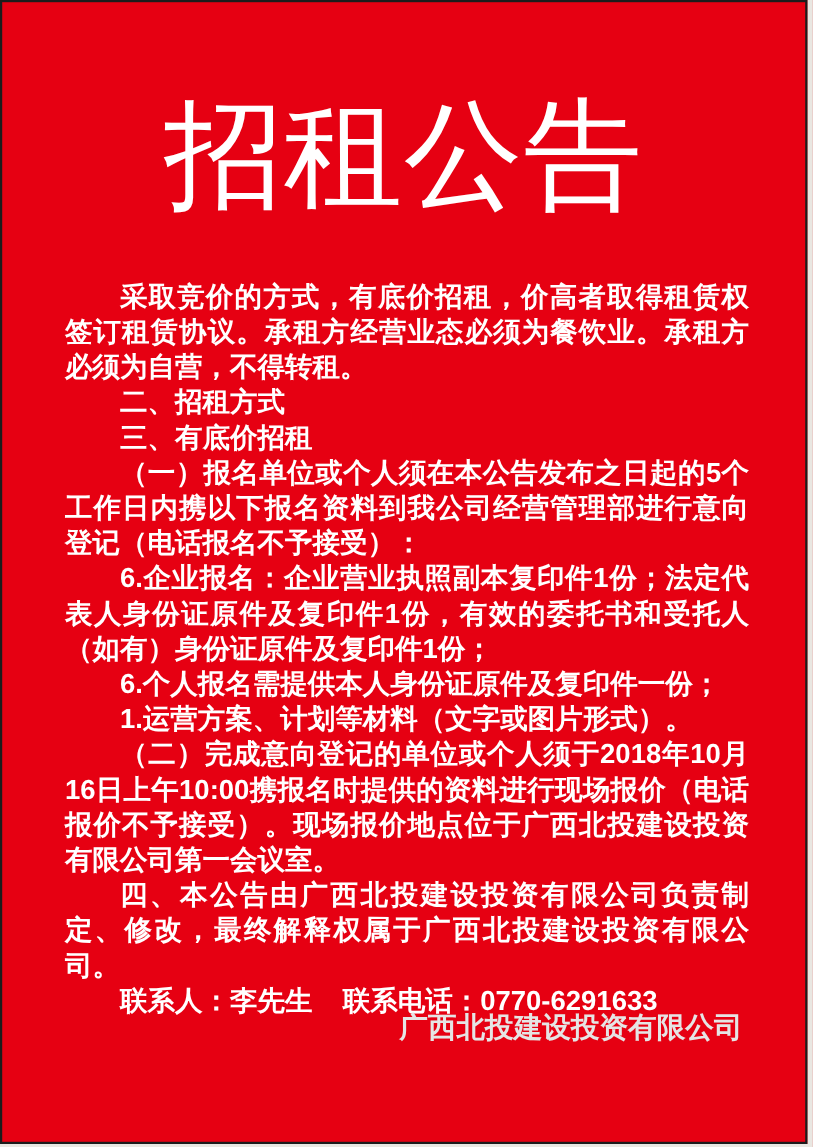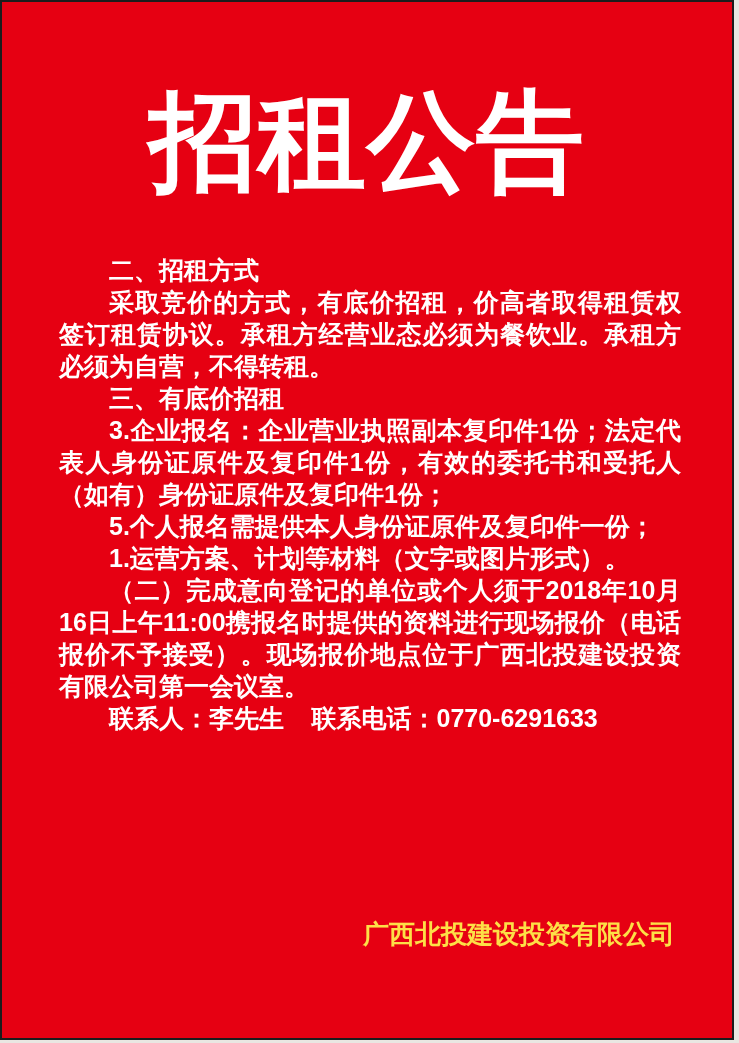--- a/index.html
+++ b/index.html
@@ -24,21 +24,21 @@
   }
   .title {
     position: absolute;
     top: 80px;
     left: 0;
     right: 0;
     margin: 0;
     text-align: center;
     color: #ffffff;
     font-family: "Liberation Serif", "DejaVu Serif", serif;
-    font-weight: bold;
+    font-weight: normal;
     font-size: 108px;
     line-height: 122px;
     letter-spacing: 1px;
   }
   .content {
     position: absolute;
     top: 252px;
     left: 57px;
     width: 622px;
     color: #ffffff;
@@ -54,42 +54,44 @@
   }
   .contact .phone-label {
     margin-left: 1.1em;
   }
   .signature {
     position: absolute;
     top: 916px;
     right: 57px;
     width: max-content;
     text-align: center;
-    color: #fde047;
+    color: #e5e5e5;
     font-family: "Liberation Sans", "DejaVu Sans", sans-serif;
     font-weight: bold;
     font-size: 26px;
     line-height: 33px;
   }
 </style>
 </head>
 <body>
 
 <div class="poster">
 
   <h1 class="title">招租公告</h1>
 
   <div class="content">
+    <p>采取竞价的方式，有底价招租，价高者取得租赁权签订租赁协议。承租方经营业态必须为餐饮业。承租方必须为自营，不得转租。</p>
     <p>二、招租方式</p>
-    <p>采取竞价的方式，有底价招租，价高者取得租赁权签订租赁协议。承租方经营业态必须为餐饮业。承租方必须为自营，不得转租。</p>
     <p>三、有底价招租</p>
-    <p>3.企业报名：企业营业执照副本复印件1份；法定代表人身份证原件及复印件1份，有效的委托书和受托人（如有）身份证原件及复印件1份；</p>
-    <p>5.个人报名需提供本人身份证原件及复印件一份；</p>
+    <p>（一）报名单位或个人须在本公告发布之日起的5个工作日内携以下报名资料到我公司经营管理部进行意向登记（电话报名不予接受）：</p>
+    <p>6.企业报名：企业营业执照副本复印件1份；法定代表人身份证原件及复印件1份，有效的委托书和受托人（如有）身份证原件及复印件1份；</p>
+    <p>6.个人报名需提供本人身份证原件及复印件一份；</p>
     <p>1.运营方案、计划等材料（文字或图片形式）。</p>
-    <p>（二）完成意向登记的单位或个人须于2018年10月16日上午11:00携报名时提供的资料进行现场报价（电话报价不予接受）。现场报价地点位于广西北投建设投资有限公司第一会议室。</p>
+    <p>（二）完成意向登记的单位或个人须于2018年10月16日上午10:00携报名时提供的资料进行现场报价（电话报价不予接受）。现场报价地点位于广西北投建设投资有限公司第一会议室。</p>
+    <p>四、本公告由广西北投建设投资有限公司负责制定、修改，最终解释权属于广西北投建设投资有限公司。</p>
     <p class="contact">
       <span>联系人：</span><span>李先生</span><span class="phone-label">联系电话：</span><span>0770-6291633</span>
     </p>
   </div>
 
   <div class="signature">
     <div>广西北投建设投资有限公司</div>
   </div>
 
 </div>

